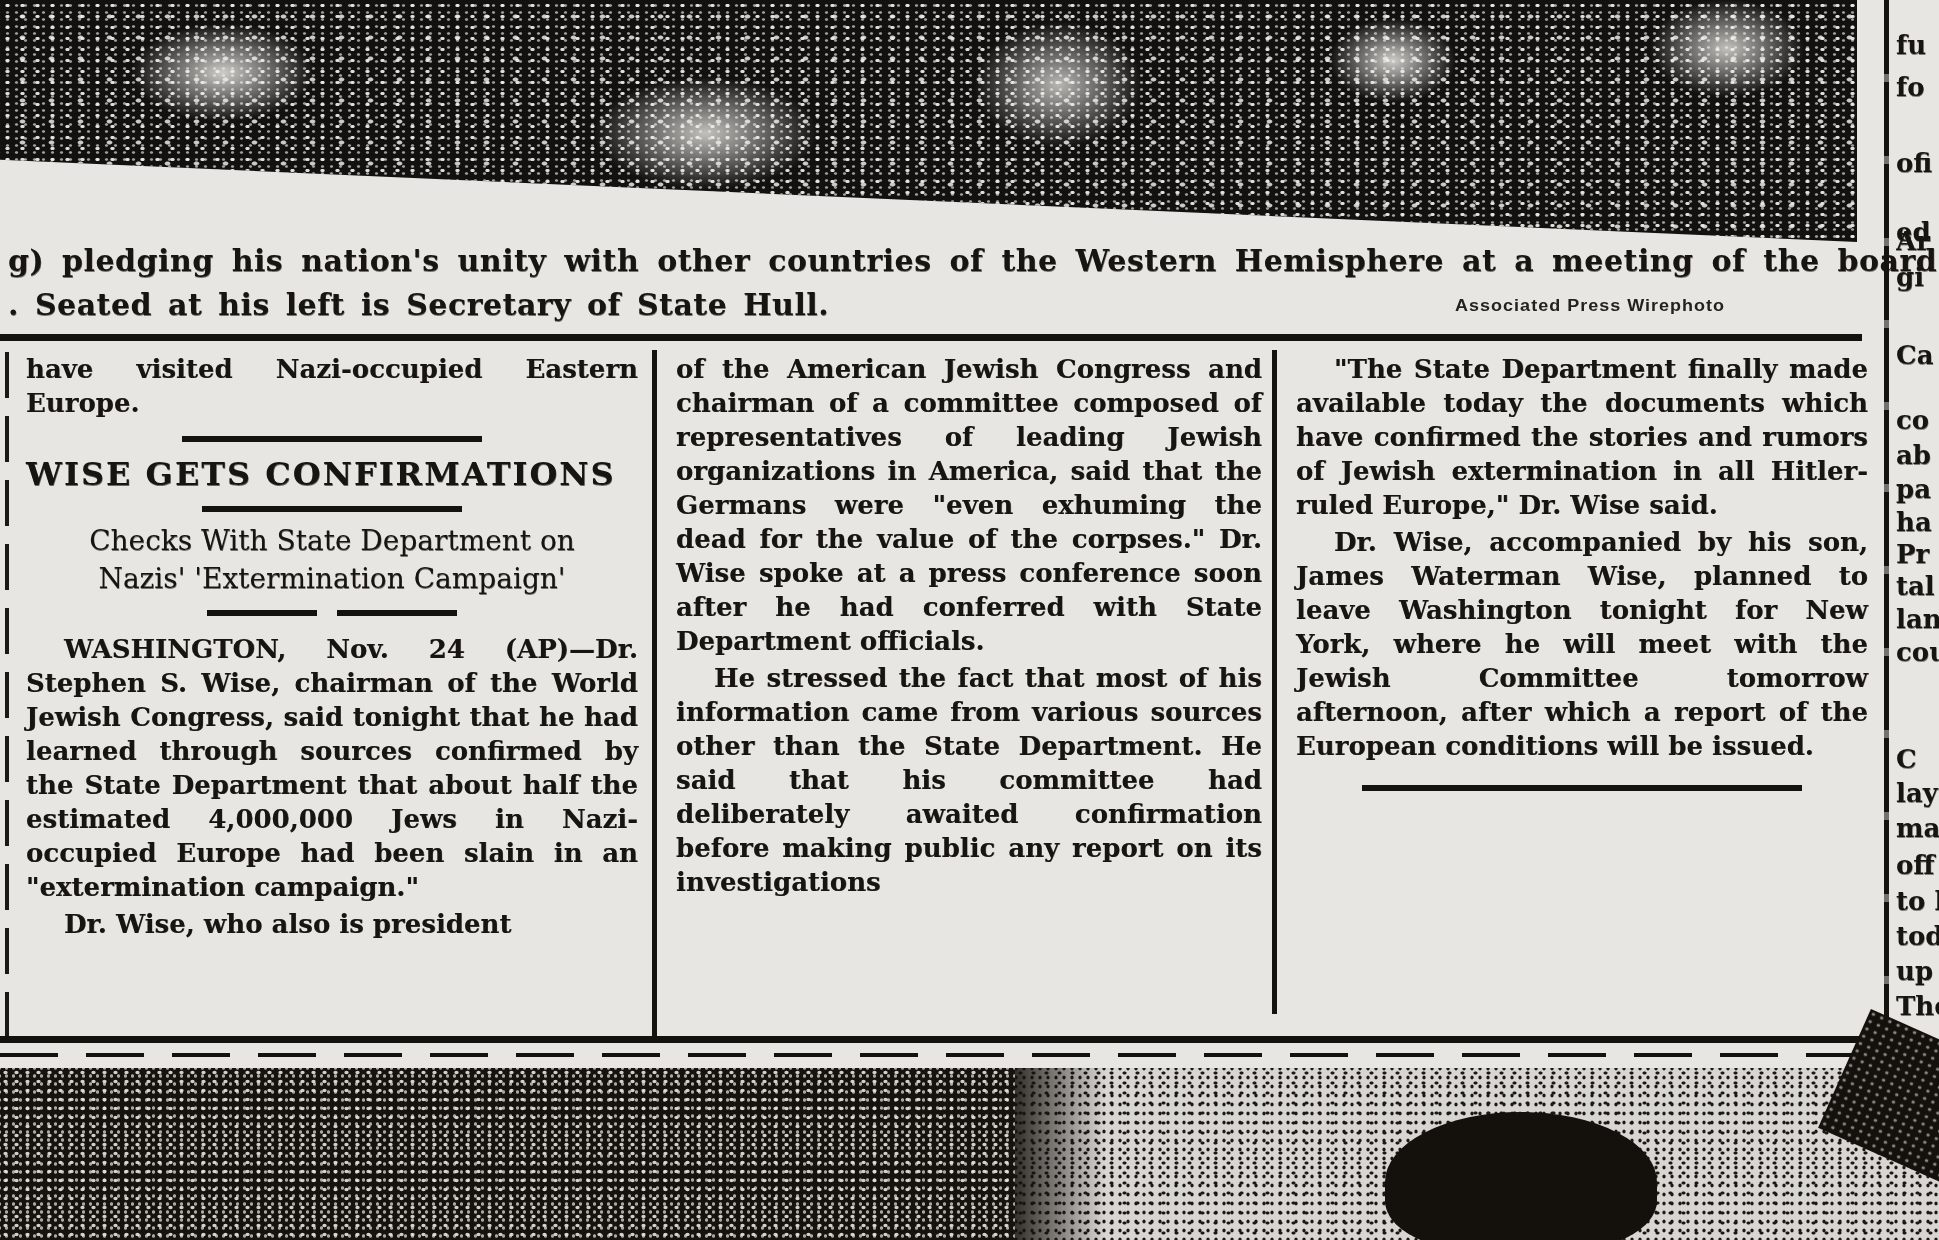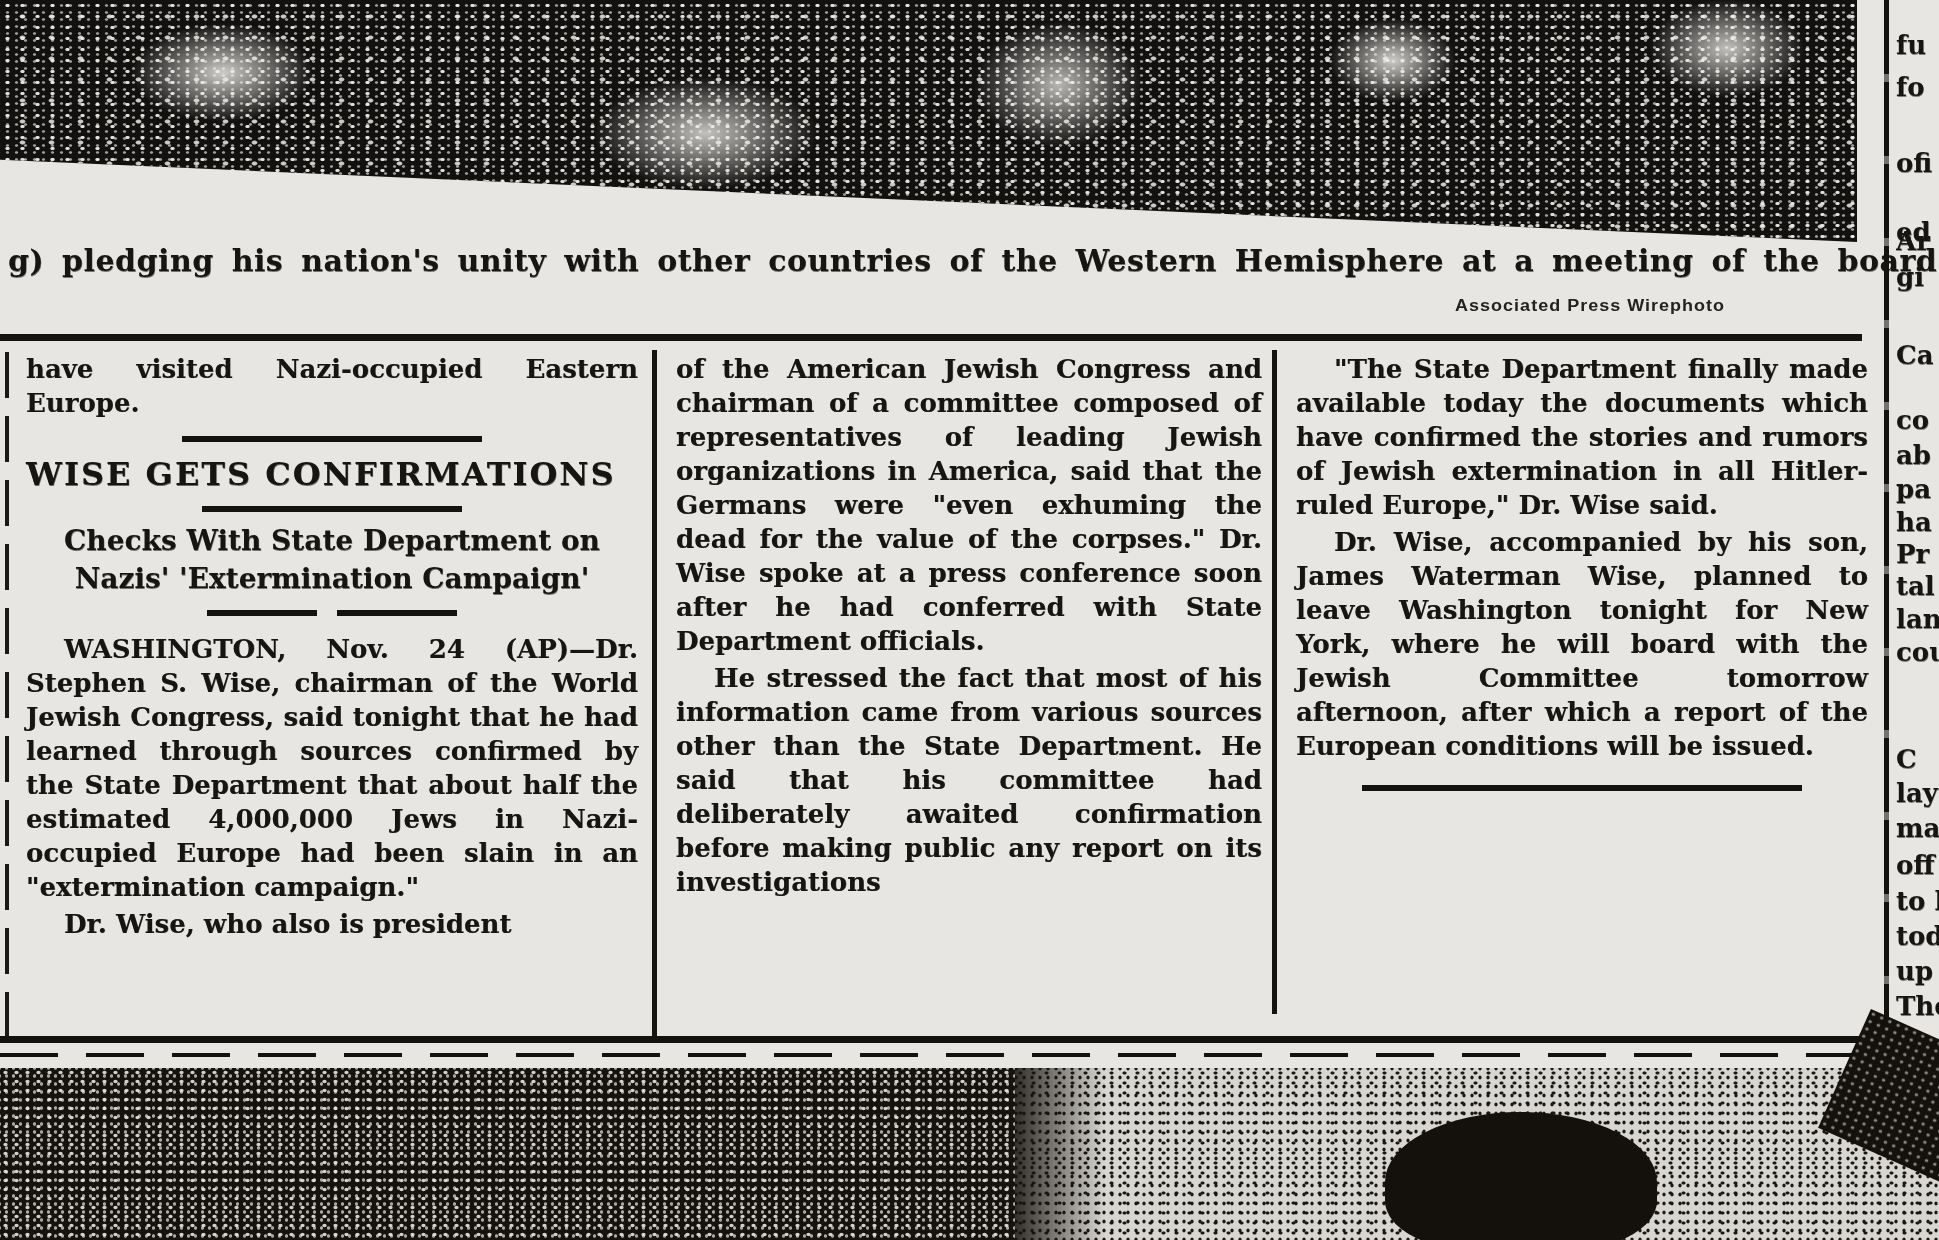--- a/index.html
+++ b/index.html
@@ -68,21 +68,21 @@
   .col p.indent{text-indent:38px;}
   .bar{height:6px;background:#15130f;}
   .bar.w1{width:300px;margin:16px auto 12px auto;}
   .bar.w2{width:260px;margin:12px auto 10px auto;}
   .bar.seg{width:250px;margin:12px auto 16px auto;
     background:linear-gradient(90deg,#15130f 0 44%,transparent 44% 52%,#15130f 52% 100%);}
   .headline{
     margin:0;font-size:32px;line-height:40px;font-weight:700;letter-spacing:2px;
     white-space:nowrap;text-shadow:.5px .6px 0 rgba(23,21,18,.6);
   }
-  .subhead{margin:0;font-size:28px;line-height:38px;font-weight:700;text-align:center;
+  .subhead{margin:0;font-size:28px;line-height:38px;font-weight:400;text-align:center;
     text-shadow:.4px .5px 0 rgba(23,21,18,.55);}
   .promo-rule{width:440px;height:6px;background:#15130f;margin:22px auto 14px auto;}
   .promo{margin:0;font-size:27px;line-height:37px;font-weight:700;font-style:italic;
     text-align:center;text-shadow:.4px .5px 0 rgba(23,21,18,.5);}
   
   .rule-bottom-thick{position:absolute;left:0;top:1036px;width:1884px;height:7px;background:#14120e;}
   .rule-bottom-thin{position:absolute;left:0;top:1053px;width:1884px;height:4px;
     background:repeating-linear-gradient(90deg,#14120e 0 58px, transparent 58px 86px);}
   .photo-bottom{
     position:absolute;left:0;top:1068px;width:1939px;height:172px;
@@ -115,20 +115,21 @@
 </style>
 </head>
 <body>
 
 <div class="page">
 
   <div class="photo-top"></div>
 
   <div class="caption">
     <div class="cap-line1">g) pledging his nation's unity with other countries of the Western Hemisphere at a meeting of the board of</div>
+    <div class="cap-line2">. Seated at his left is Secretary of State Hull.</div>
     <div class="credit">Associated Press Wirephoto</div>
   </div>
 
   <div class="rule-caption"></div>
 
   <div class="left-rule"></div>
   <div class="vrule1"></div>
   <div class="vrule2"></div>
   <div class="right-rule"></div>
 
@@ -143,21 +144,21 @@
     <p class="indent">Dr. Wise, who also is president</p>
   </div>
 
   <div class="col col2">
     <p>of the American Jewish Congress and chairman of a committee composed of representatives of leading Jewish organizations in America, said that the Germans were "even exhuming the dead for the value of the corpses." Dr. Wise spoke at a press conference soon after he had conferred with State Department officials.</p>
     <p class="indent">He stressed the fact that most of his information came from various sources other than the State Department. He said that his committee had deliberately awaited confirmation before making public any report on its investigations</p>
   </div>
 
   <div class="col col3">
     <p class="indent">"The State Department finally made available today the documents which have confirmed the stories and rumors of Jewish extermination in all Hitler-ruled Europe," Dr. Wise said.</p>
-    <p class="indent">Dr. Wise, accompanied by his son, James Waterman Wise, planned to leave Washington tonight for New York, where he will board with the Jewish Committee tomorrow afternoon, after which a report of the European conditions will be issued.</p>
+    <p class="indent">Dr. Wise, accompanied by his son, James Waterman Wise, planned to leave Washington tonight for New York, where he will meet with the Jewish Committee tomorrow afternoon, after which a report of the European conditions will be issued.</p>
     <div class="promo-rule"></div>
   </div>
 
   <div class="right-strip">
       <div class="frag" style="top: 30px;">fu</div>
       <div class="frag" style="top: 72px;">fo</div>
       <div class="frag" style="top: 148px;">ofi</div>
       <div class="frag" style="top: 190px; margin-top: 27px;">ed</div>
       <div class="frag" style="top: 226px;">Ar</div>
       <div class="frag" style="top: 262px;">gi</div>

